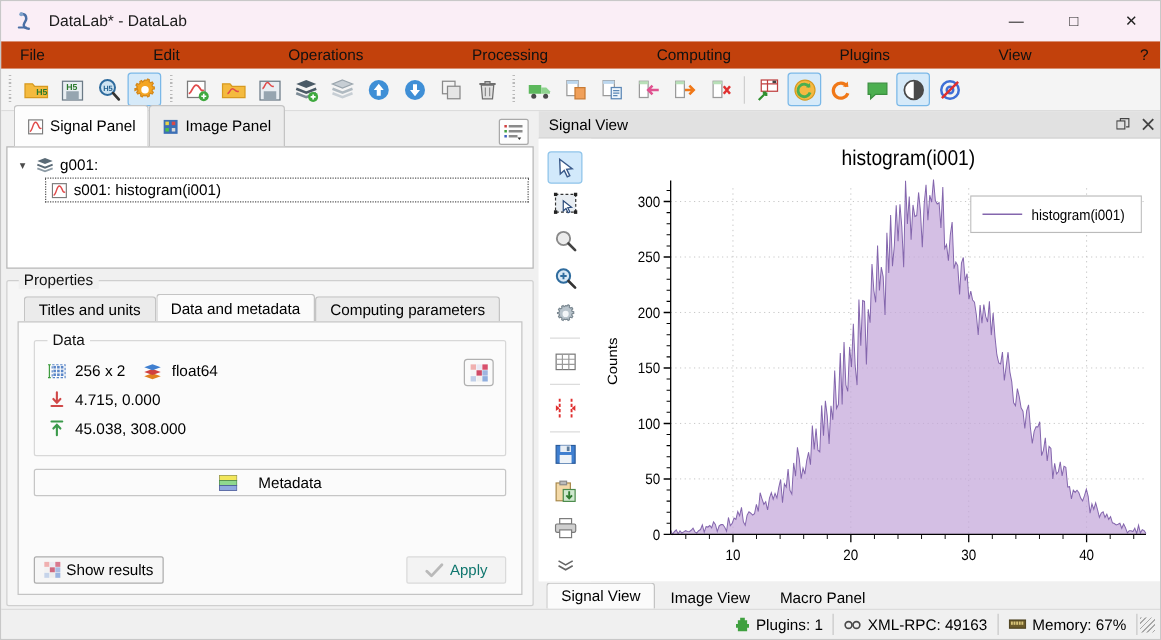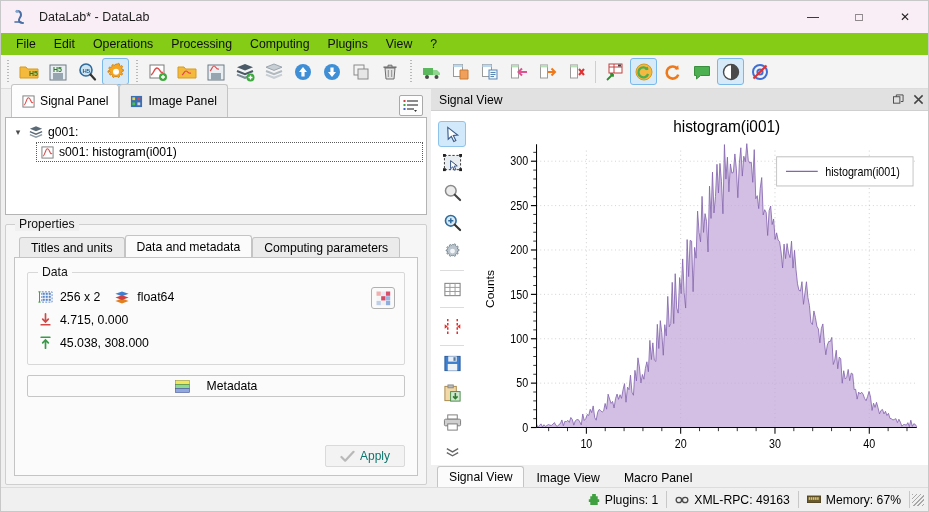--- a/index.html
+++ b/index.html
@@ -19,22 +19,22 @@
   .titlebar { height:32px; background:#faeef6; display:flex; align-items:center;
               flex:0 0 32px; position:relative; }
   .title-icon { width:20px; height:20px; margin-left:10px; margin-right:8px;
                 display:flex; align-items:center; justify-content:center; }
   .title-text { font-size:12.5px; color:#1b1b1b; }
   .wctrls { margin-left:auto; display:flex; height:32px; }
   .wbtn { width:46px; height:32px; display:flex; align-items:center; justify-content:center;
           font-size:12px; color:#222; }
 
   
-  .menubar { height:22px; flex:0 0 22px; background:#84cc16; display:flex; align-items:center;
-             padding-left:6px; }
+  .menubar { height:22px; flex:0 0 22px; background:#c2410c; display:flex; align-items:center;
+             padding-left:6px;justify-content:space-between; }
   .menu-item { padding:2px 9px; font-size:12.3px; color:#111; cursor:default; }
 
   
   .toolbar { height:34px; flex:0 0 34px; background:#f4f4f4; display:flex; align-items:center;
              border-bottom:1px solid #dcdcdc; }
   .grip { width:7px; height:24px; margin:0 2px 0 4px;
           background-image:repeating-linear-gradient(to bottom,#b9b9b9 0 1px,transparent 1px 3px);
           background-size:2px 100%; background-repeat:no-repeat; background-position:2px 0; }
   .tbtn { width:27px; height:27px; display:flex; align-items:center; justify-content:center;
           border:1px solid transparent; border-radius:3px; margin:0 1px; }
@@ -538,20 +538,36 @@
                 <svg width="15" height="13" viewBox="0 0 16 14">
               <rect x="0.5" y="0.5" width="15" height="4.3" fill="#f2e65a" stroke="#9a9a4a" stroke-width="0.7"></rect>
               <rect x="0.5" y="4.8" width="15" height="4.3" fill="#8fd88f" stroke="#4a8a4a" stroke-width="0.7"></rect>
               <rect x="0.5" y="9.1" width="15" height="4.3" fill="#8fa8e0" stroke="#4a5a9a" stroke-width="0.7"></rect>
                 </svg>
               </span>
             <span>Metadata</span>
           </div>
 
           <div class="btnrow">
+            <div class="sr-btn">
+              <span class="ic">
+                  <svg width="14" height="14" viewBox="0 0 15 15">
+                <rect x="0.5" y="0.5" width="4.3" height="4.3" fill="#f0b0b0"></rect>
+                    <rect x="5.2" y="0.5" width="4.3" height="4.3" fill="#eaeaf2"></rect>
+                    <rect x="9.9" y="0.5" width="4.3" height="4.3" fill="#d87a90"></rect>
+                <rect x="0.5" y="5.2" width="4.3" height="4.3" fill="#f2f2f2"></rect>
+                    <rect x="5.2" y="5.2" width="4.3" height="4.3" fill="#cf6a80"></rect>
+                    <rect x="9.9" y="5.2" width="4.3" height="4.3" fill="#a8bce4"></rect>
+                <rect x="0.5" y="9.9" width="4.3" height="4.3" fill="#c6d4ea"></rect>
+                    <rect x="5.2" y="9.9" width="4.3" height="4.3" fill="#ededed"></rect>
+                    <rect x="9.9" y="9.9" width="4.3" height="4.3" fill="#9ab4e0"></rect>
+                  </svg>
+                </span>
+              <span>Show results</span>
+            </div>
             <div class="apply-btn">
               <span class="ic">
                   <svg width="15" height="13" viewBox="0 0 16 14">
                 <path d="M1.5 7.5l4 4 9-9.5" stroke="#b9b9b9" stroke-width="2.4" fill="none" stroke-linecap="round" stroke-linejoin="round"></path>
                   </svg>
                 </span>
               <span>Apply</span>
             </div>
           </div>
         </div>

